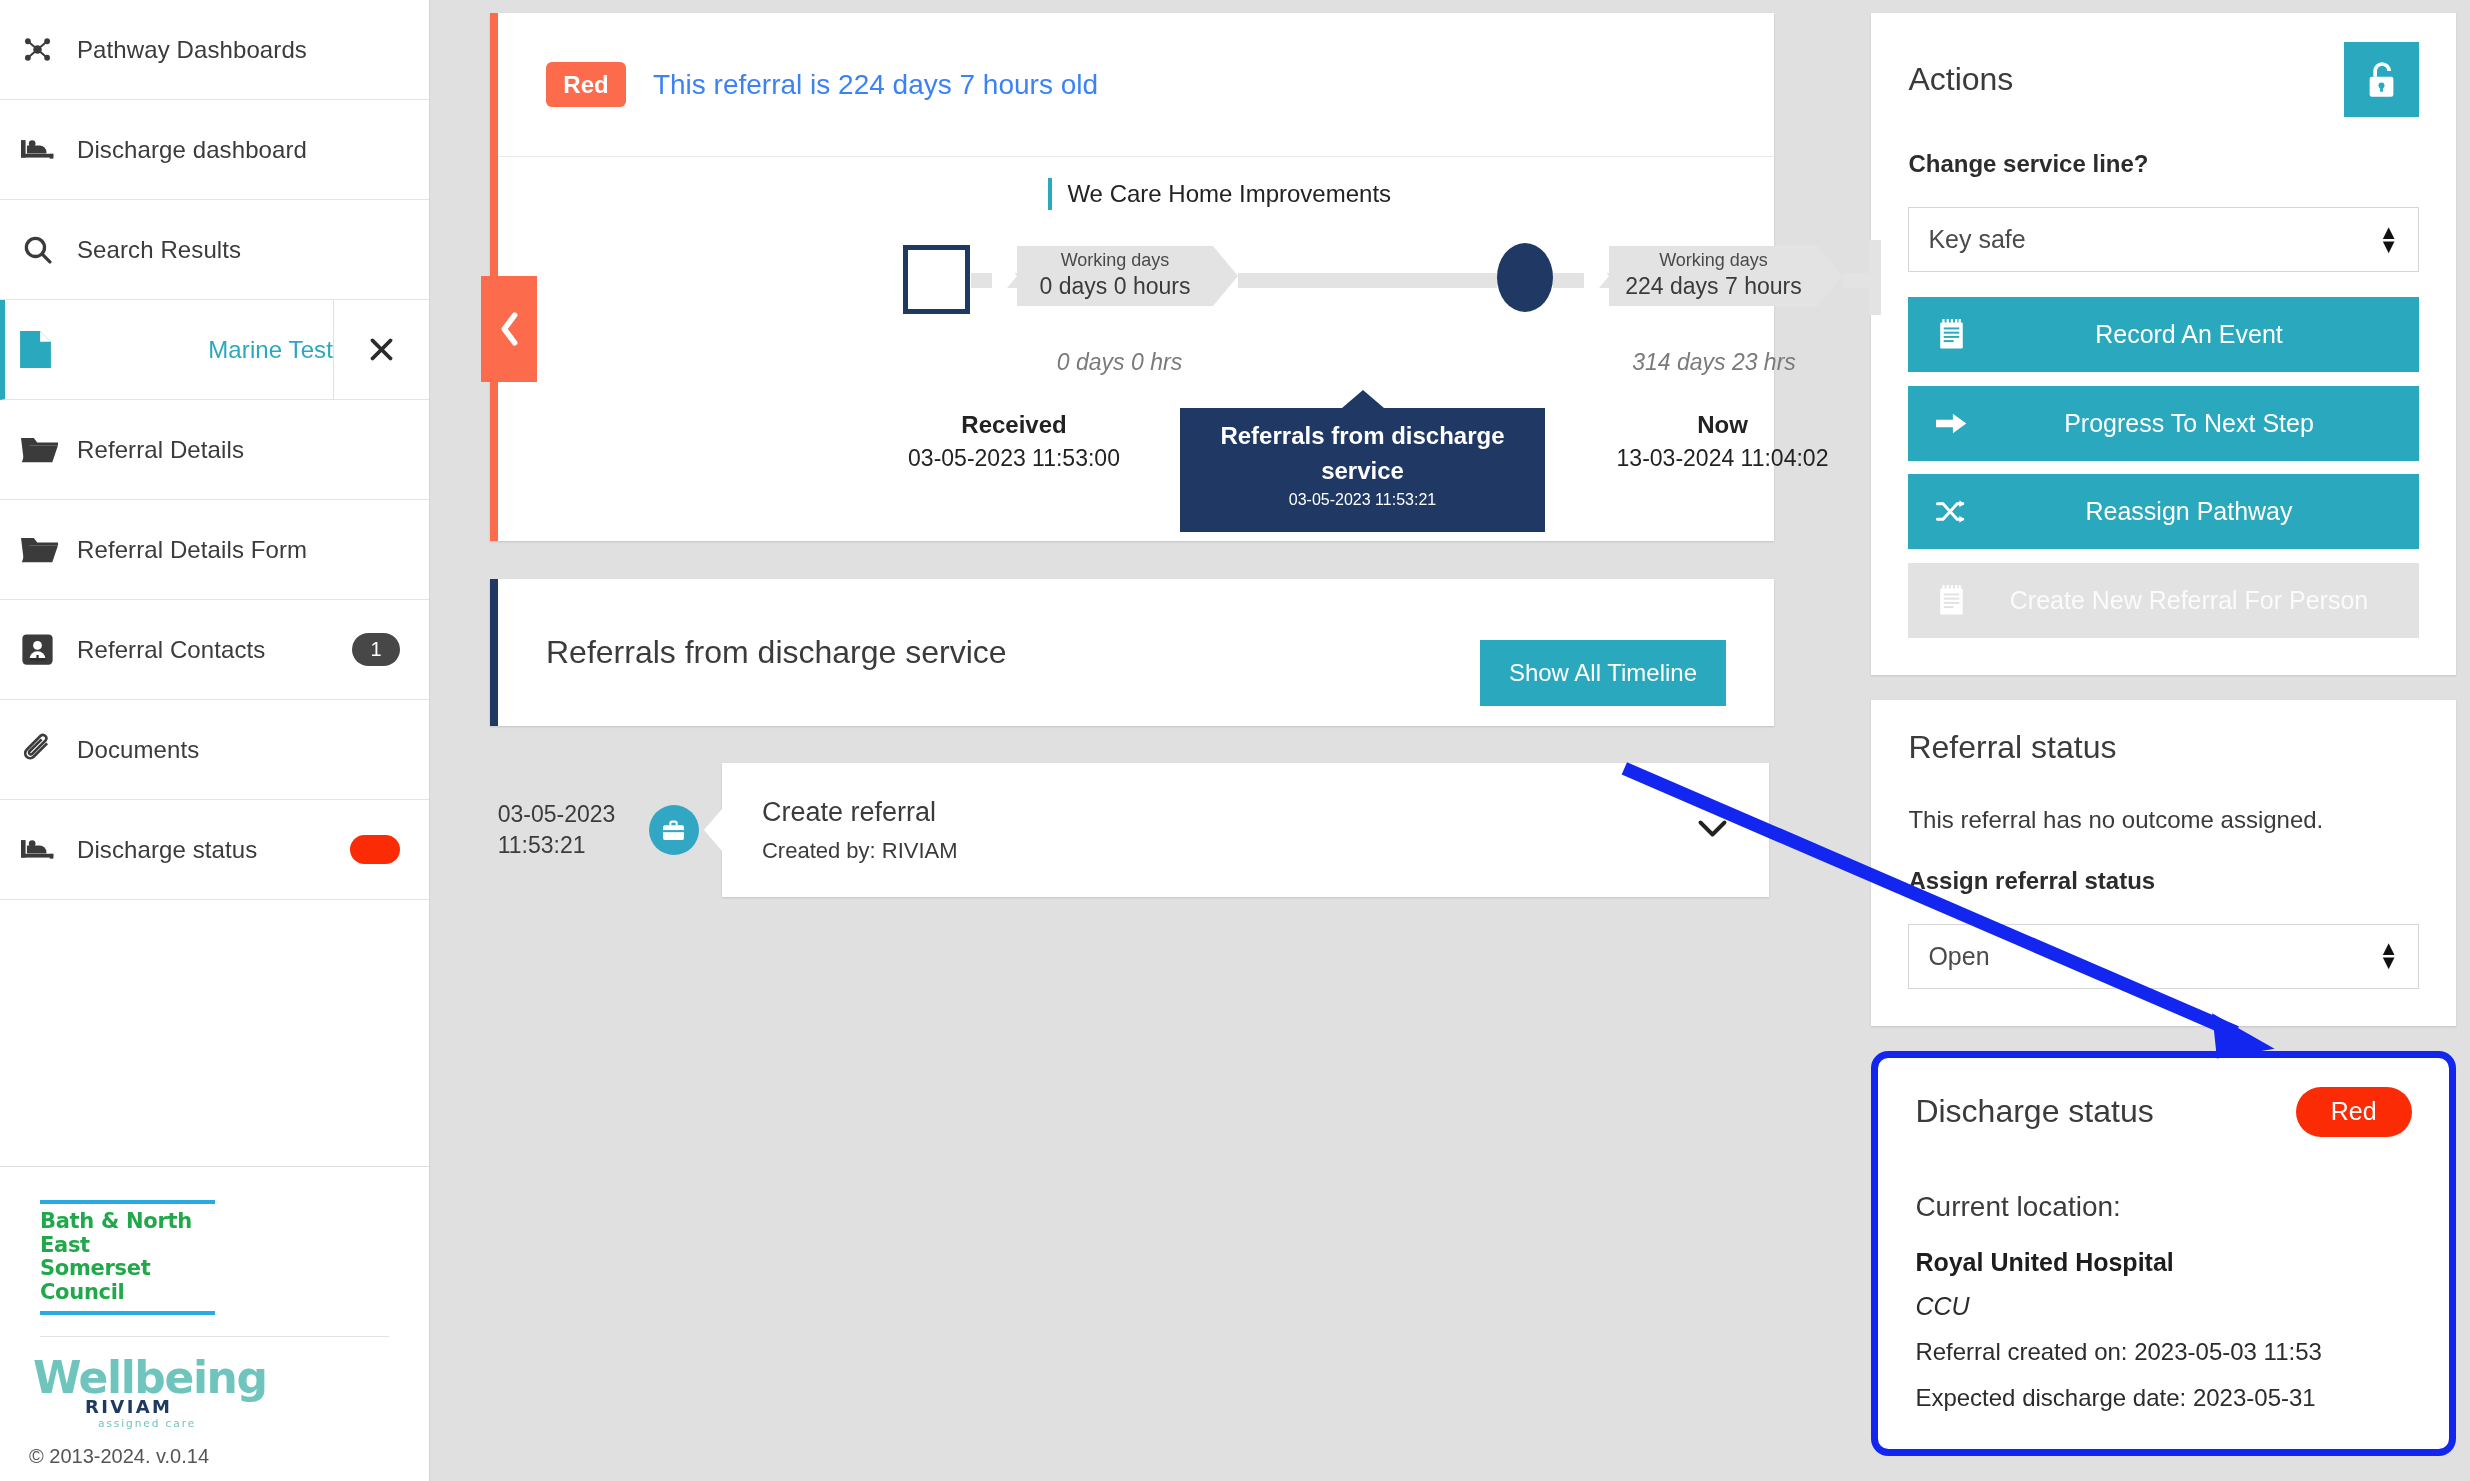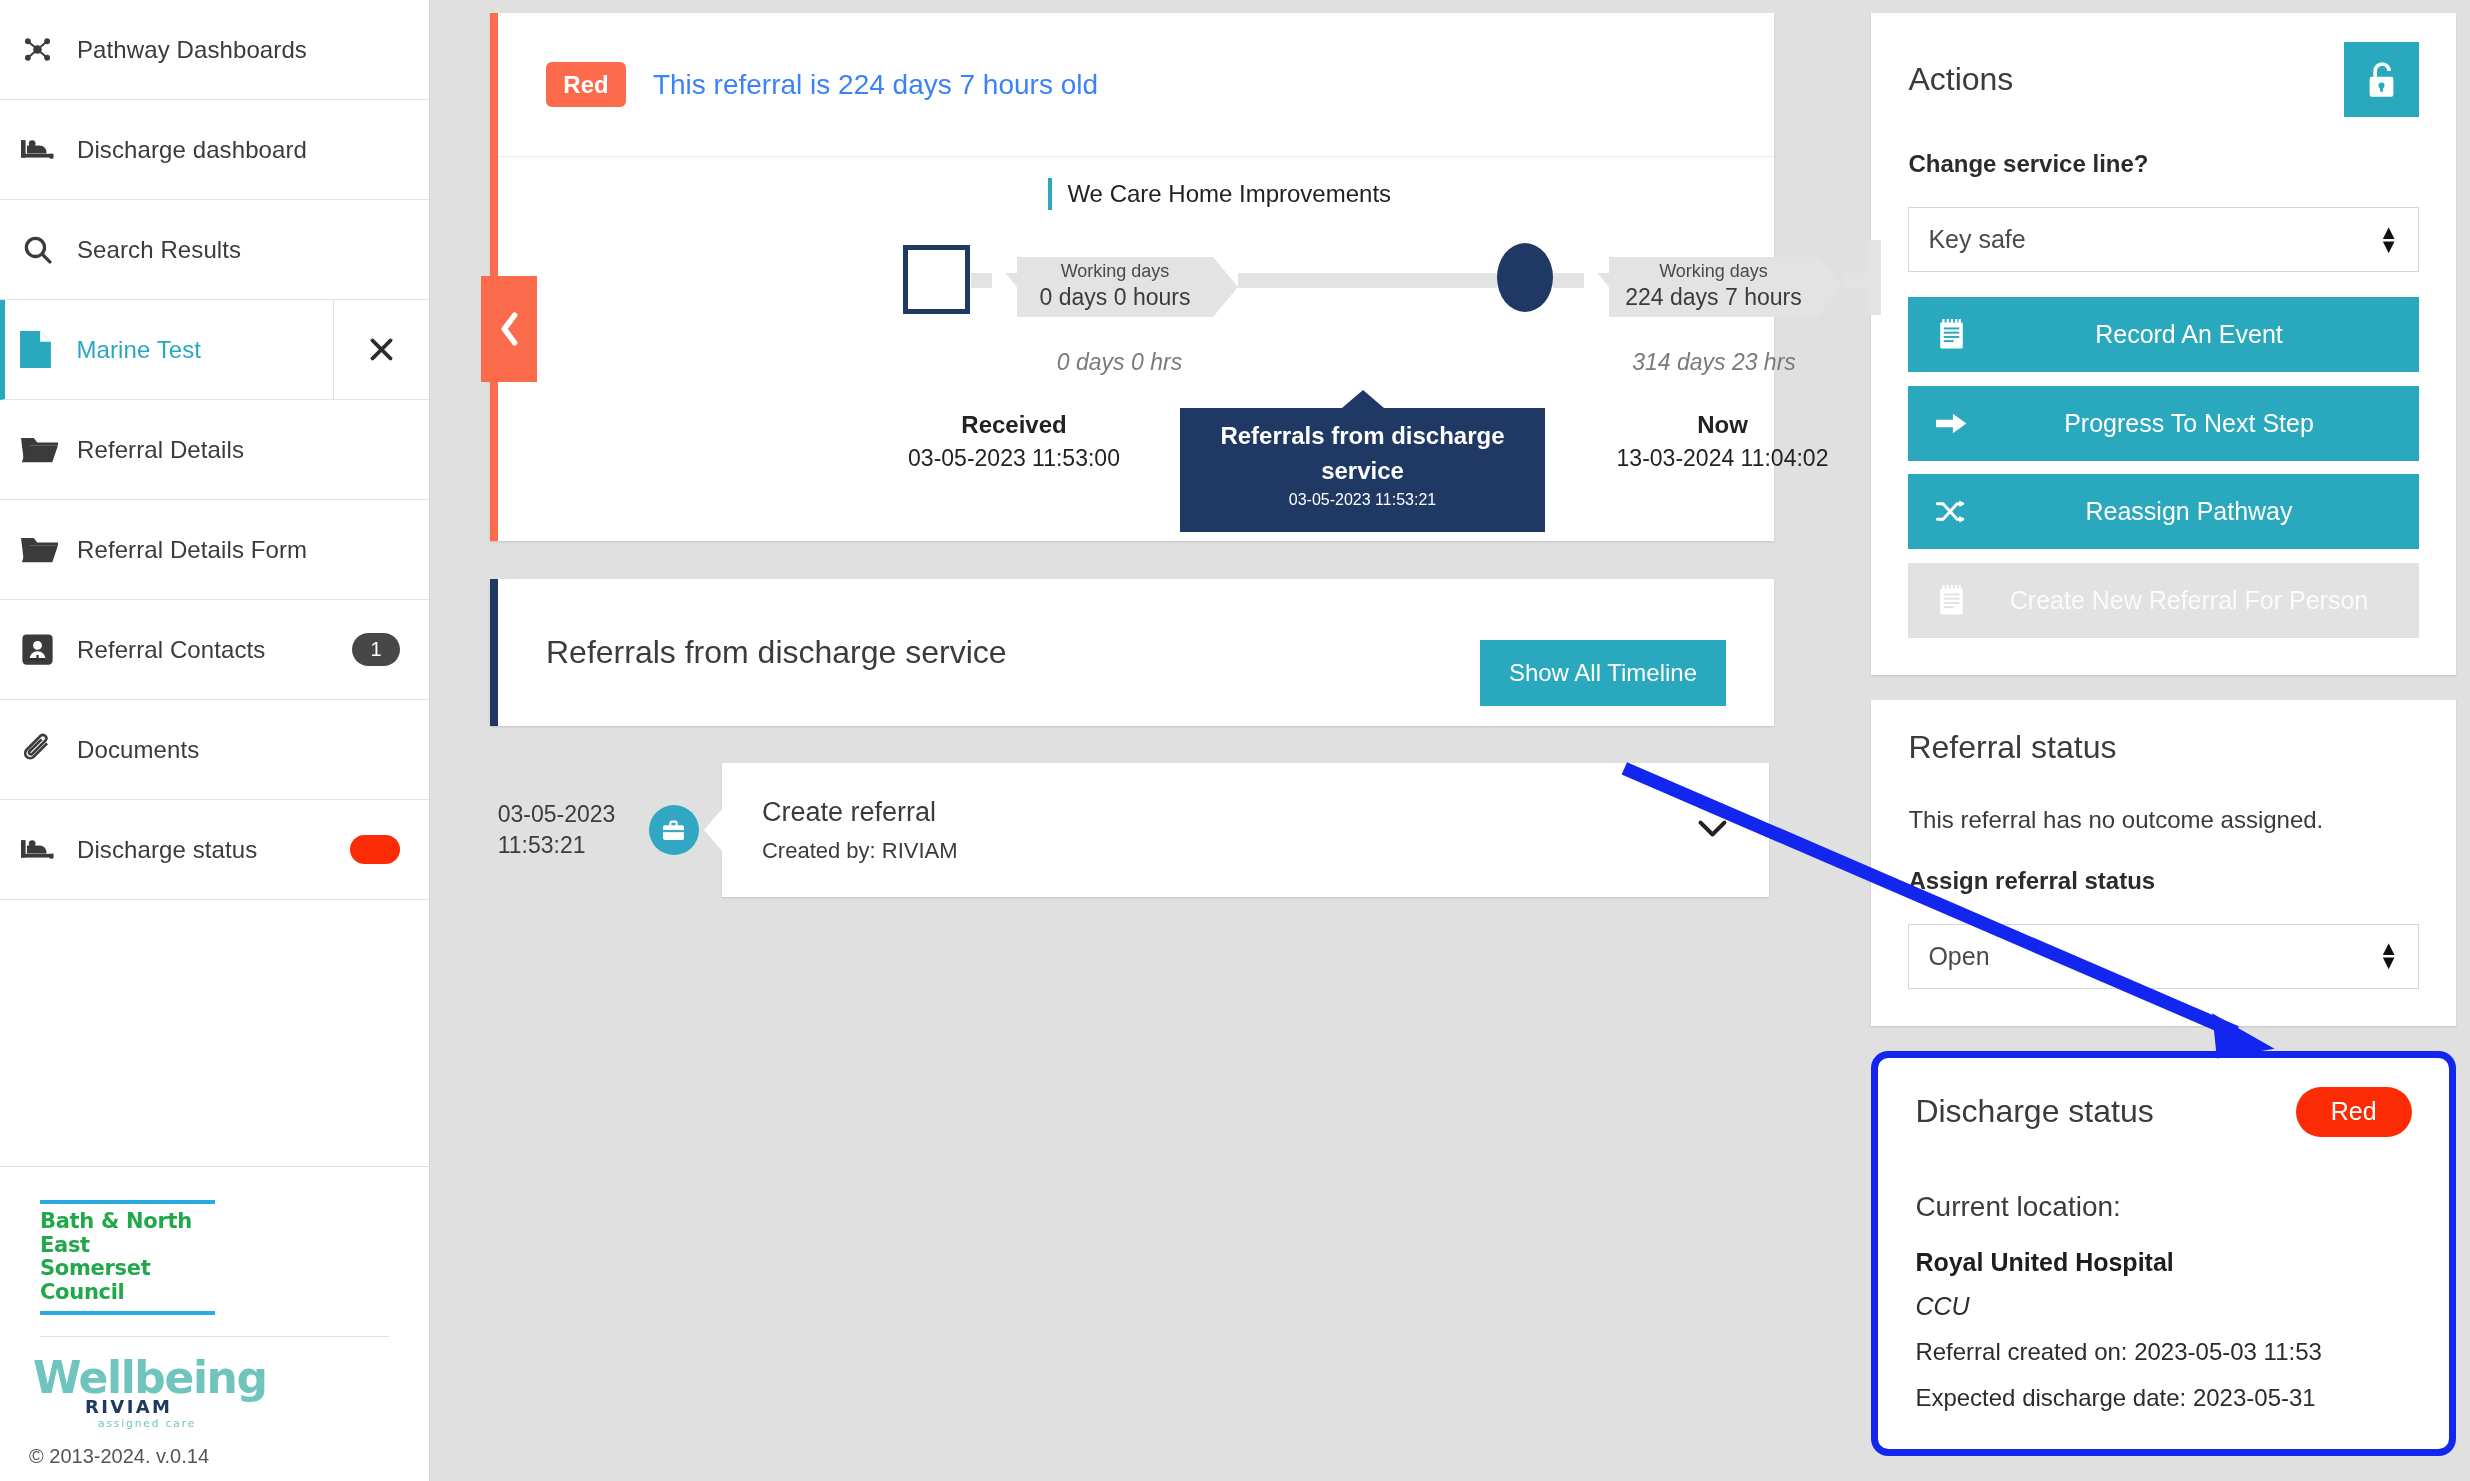--- a/index.html
+++ b/index.html
@@ -28,21 +28,21 @@
   .nav-icon {
     width: 56px; flex: 0 0 56px; display: flex;
     align-items: center; justify-content: flex-start;
     color: #3b3b3b;
   }
   .nav-icon svg { display: block; }
   .nav-label {
     font-size: 24px; color: #3b3b3b; letter-spacing: 0.1px;
     white-space: nowrap;
   }
-  .nav-item.active { border-left: 5.8px solid #2aa8bd; padding-left: 15.4px; }
+  .nav-item.active { border-left: 5.8px solid #2aa8bd; padding-left: 15.4px; justify-content: space-between; }
   .nav-item.active .nav-label { color: #2aa8bd; }
   .nav-item.active .nav-icon { color: #2aa8bd; }
 
   .nav-item-row { display: flex; align-items: stretch; }
   .nav-item-row .nav-item { flex: 1 1 auto; }
   .close-tab {
     width: 96px; flex: 0 0 96px;
     display: flex; align-items: center; justify-content: center;
     border-left: 1px solid #e0e0e0;
     border-bottom: 1px solid #e4e4e4;
@@ -127,21 +127,21 @@
     padding-left: 15.4px; font-size: 24px; font-weight: 400; color: #222;
     line-height: 1.3;
   }
   .tl-graphic { position: relative; margin-top: 35px; height: 288px; }
 
   .tl-sq {
     position: absolute; left: 405px; top: 0;
     width: 67px; height: 69px; border: 5.8px solid #1f3864; background: #fff;
   }
   .tl-chev {
-    position: absolute; top: 12px; height: 60px; background: #e3e3e3;
+    position: absolute; top: 1px; height: 60px; background: #e3e3e3;
     display: flex; flex-direction: column; align-items: center; justify-content: center;
   }
   .tl-chev::before {
     content: ""; position: absolute; left: -25px; top: 0;
     border-top: 30px solid transparent; border-bottom: 30px solid transparent;
     border-left: 25px solid #fff;
   }
   .tl-chev::after {
     content: ""; position: absolute; right: -25px; top: 0;
     border-top: 30px solid transparent; border-bottom: 30px solid transparent;

